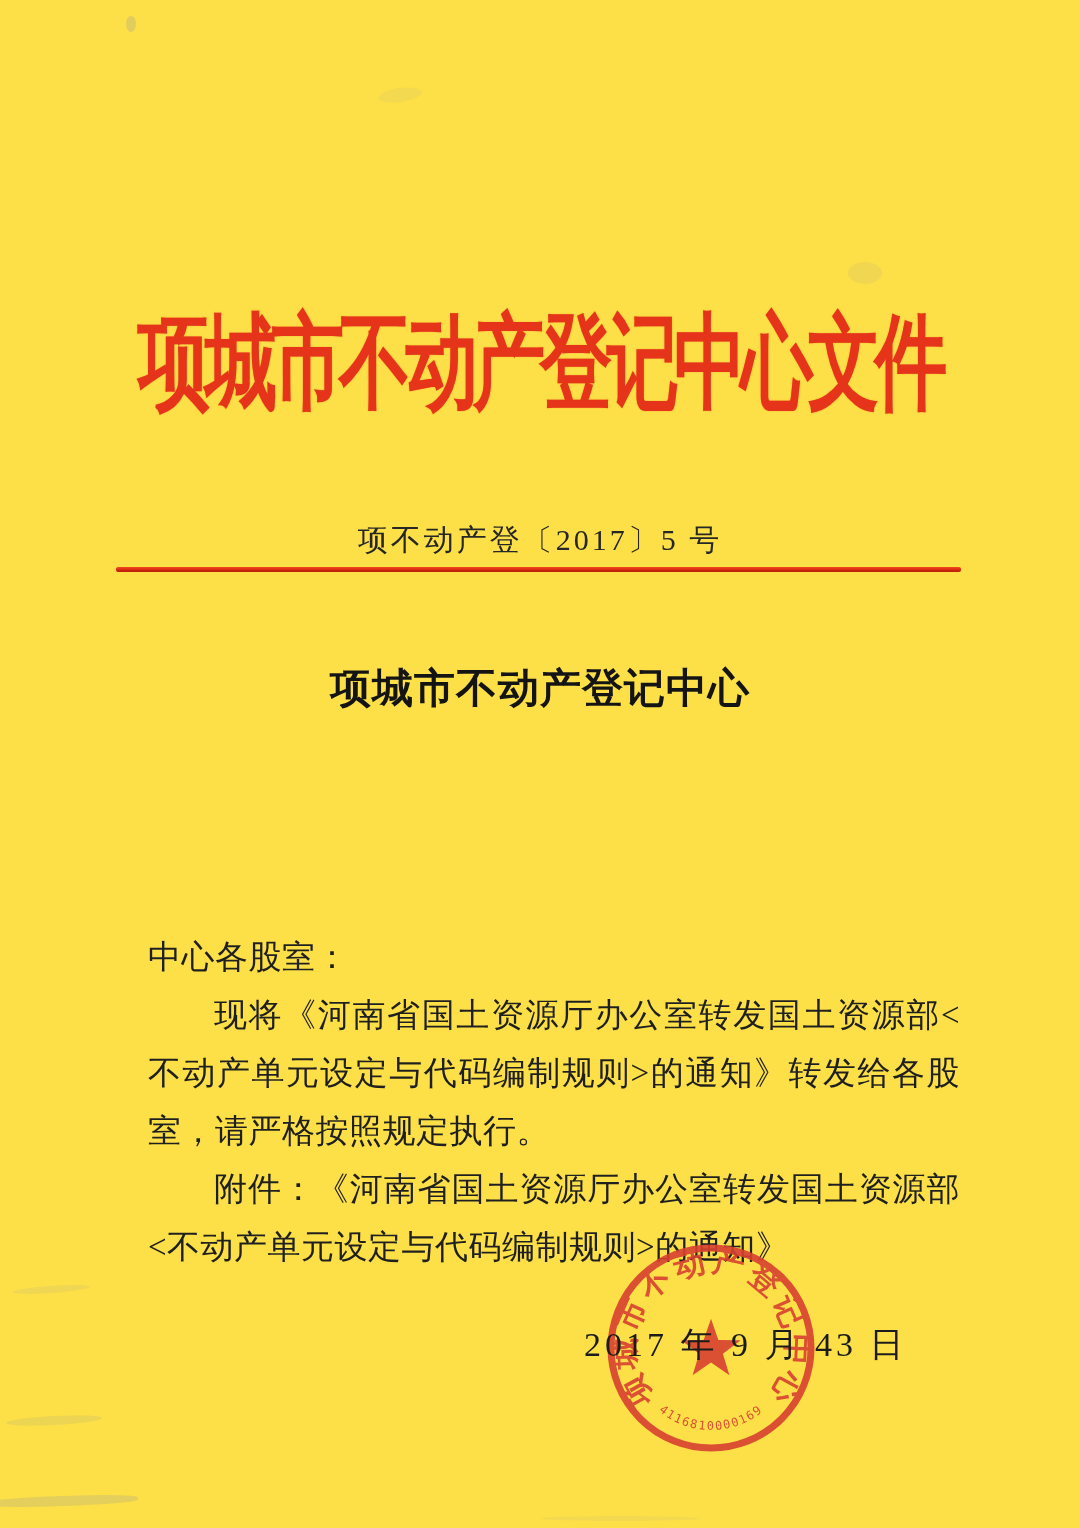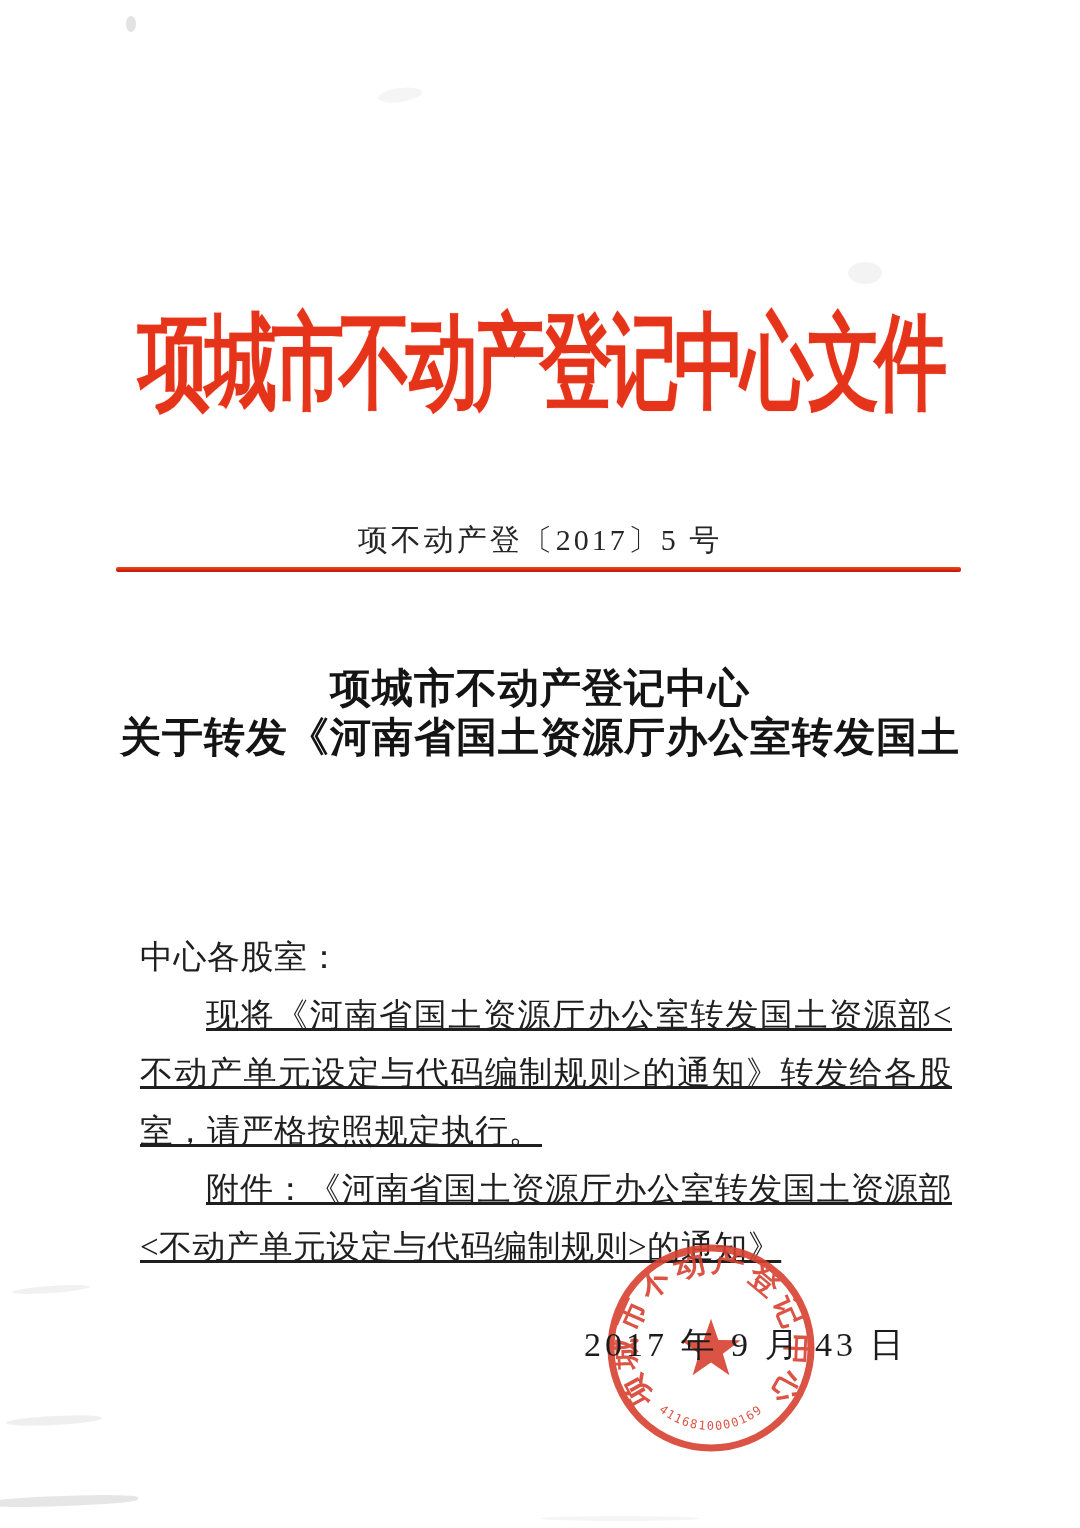--- a/index.html
+++ b/index.html
@@ -7,21 +7,21 @@
     --divider-red:#d8290e;
     --seal-red:#d84130;
     --body-text:#1f1f1f;
   }
   *{margin:0;padding:0;box-sizing:border-box;}
   html,body{background:#e9e9e9;}
   .page{
     position:relative;
     width:1080px;height:1528px;
     margin:0 auto;
-    background:#ffffff;
+    background:#fde047;
     overflow:hidden;
     font-family:"Liberation Serif","DejaVu Serif",serif;
     color:var(--body-text);
   }
   
   .org-header{
     position:absolute;top:294px;left:0;right:0;
     text-align:center;
     font-size:72px;
     font-weight:bold;
@@ -48,30 +48,30 @@
   .notice-title{
     position:absolute;top:664px;left:60px;right:60px;
     text-align:center;
     font-size:41px;
     font-weight:bold;
     line-height:49px;
     color:#141414;
     letter-spacing:1px;
   }
   .body-block{
-    position:absolute;top:928px;left:140px;
+    position:absolute;top:928px;left:148px;
     width:812px;
     font-size:33px;
     line-height:58px;
     color:var(--body-text);
     text-align:justify;
     letter-spacing:.5px;
   }
   .salutation{text-align:left;}
-  .para{text-indent:2em;text-decoration:underline;}
+  .para{text-indent:2em;}
   .issue-date{
     position:absolute;top:1322px;left:584px;
     font-size:34px;
     letter-spacing:4px;
     color:#1b1b1b;
     z-index:3;
     white-space:nowrap;
   }
   .seal{
     position:absolute;top:1228px;left:591px;
@@ -99,21 +99,20 @@
 <div class="page">
 
   <div class="org-header">项城市不动产登记中心文件</div>
 
   <div class="doc-number">项不动产登〔2017〕5 号</div>
 
   <div class="red-rule"></div>
 
   <div class="notice-title">
     <div>项城市不动产登记中心</div>
-    <div>关于转发《河南省国土资源厅办公室转发国土</div>
   </div>
 
   <div class="body-block">
     <div class="salutation">中心各股室：</div>
     <div class="para">现将《河南省国土资源厅办公室转发国土资源部&lt;不动产单元设定与代码编制规则&gt;的通知》转发给各股室，请严格按照规定执行。</div>
     <div class="para">附件：《河南省国土资源厅办公室转发国土资源部&lt;不动产单元设定与代码编制规则&gt;的通知》</div>
   </div>
 
   <div class="issue-date">2017 年 9 月 43 日</div>
 

